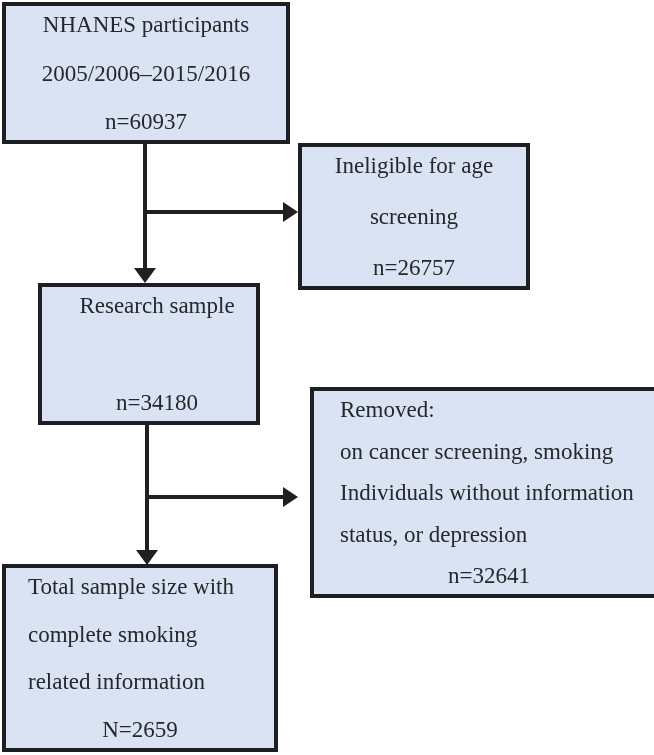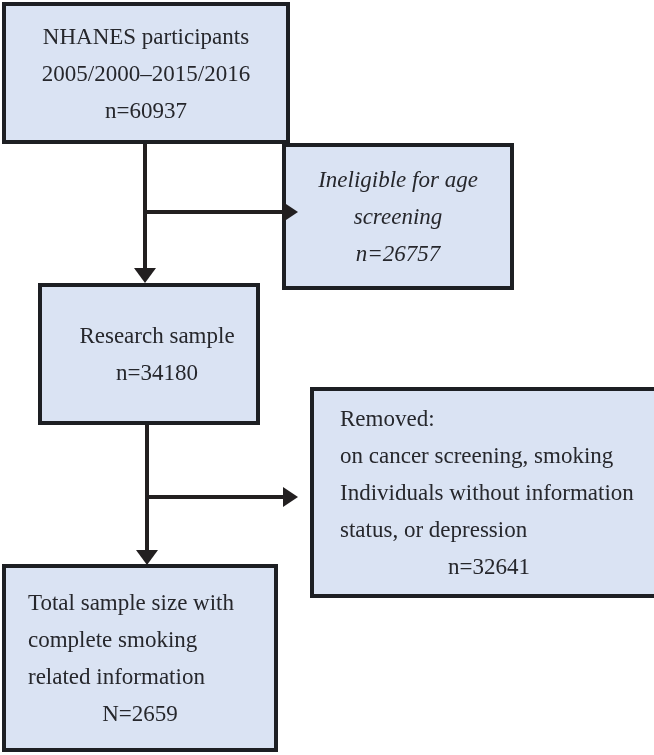--- a/index.html
+++ b/index.html
@@ -19,31 +19,31 @@
     color: var(--text);
     overflow: hidden;
   }
   .box {
     position: absolute;
     box-sizing: border-box;
     background: var(--box-fill);
     border: 4px solid var(--box-border);
     display: flex;
     flex-direction: column;
-    justify-content: center;
+    justify-content: space-between;
     font-size: 23px;
     line-height: 37px;
   }
   .box .line { white-space: nowrap; }
   .box.centered { text-align: center; }
   .box.leftish .line { text-align: left; }
   .box.leftish .line.center { text-align: center; padding-left: 0; }
 
   .box-nhanes    { left: 2px;   top: 2px;   width: 288px; height: 142px; }
-  .box-ineligible{ left: 282px; top: 143px; width: 232px; height: 147px; font-style: italic; }
+  .box-ineligible{ left: 298px; top: 143px; width: 232px; height: 147px; }
   .box-research  { left: 38px;  top: 283px; width: 222px; height: 142px; padding-left: 16px; }
   .box-removed   { left: 310px; top: 387px; width: 358px; height: 211px; }
   .box-removed .line { padding-left: 26px; white-space: normal; }
   .box-total     { left: 2px;   top: 564px; width: 276px; height: 188px; }
   .box-total .line { padding-left: 22px; }
 
   .shaft { position: absolute; background: var(--arrow); }
   .head  { position: absolute; width: 0; height: 0; }
   .head.down {
     border-left: 11px solid transparent;
@@ -69,21 +69,21 @@
   .a4-shaft { left: 145px; top: 495px; width: 141px; height: 4px; }
   .a4-head  { left: 283px; top: 487px; }
 </style>
 </head>
 <body>
 
 <div class="canvas">
 
   <div class="box centered box-nhanes">
     <div class="line">NHANES participants</div>
-    <div class="line">2005/2000–2015/2016</div>
+    <div class="line">2005/2006–2015/2016</div>
     <div class="line">n=60937</div>
   </div>
 
   <div class="box centered box-ineligible">
     <div class="line">Ineligible for age</div>
     <div class="line">screening</div>
     <div class="line">n=26757</div>
   </div>
 
   <div class="box centered box-research">

